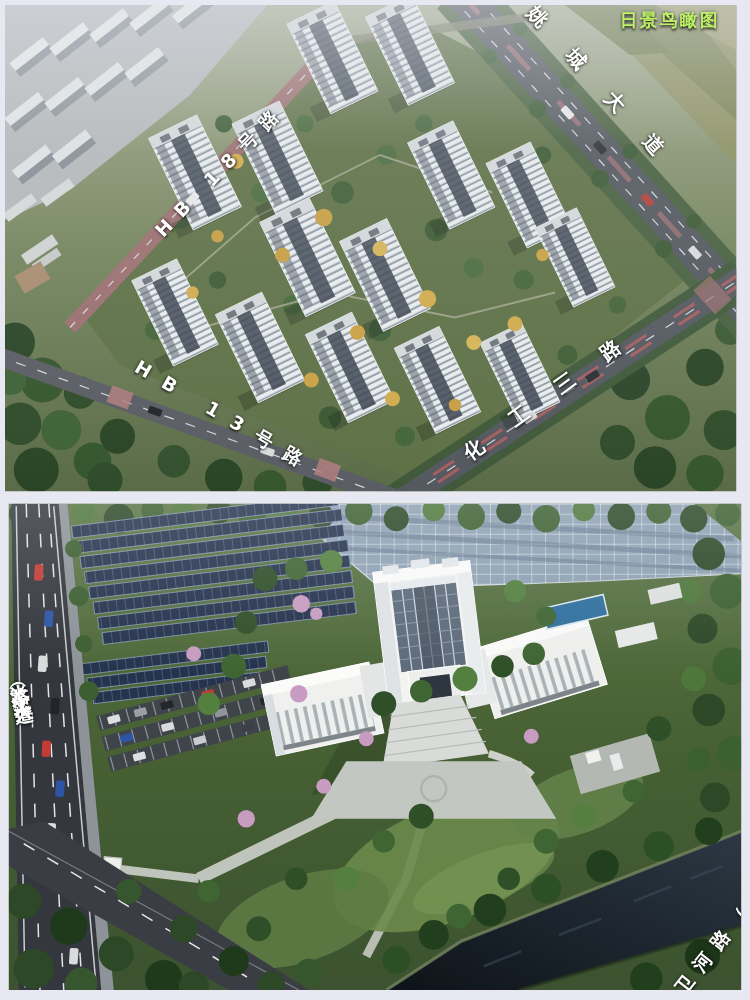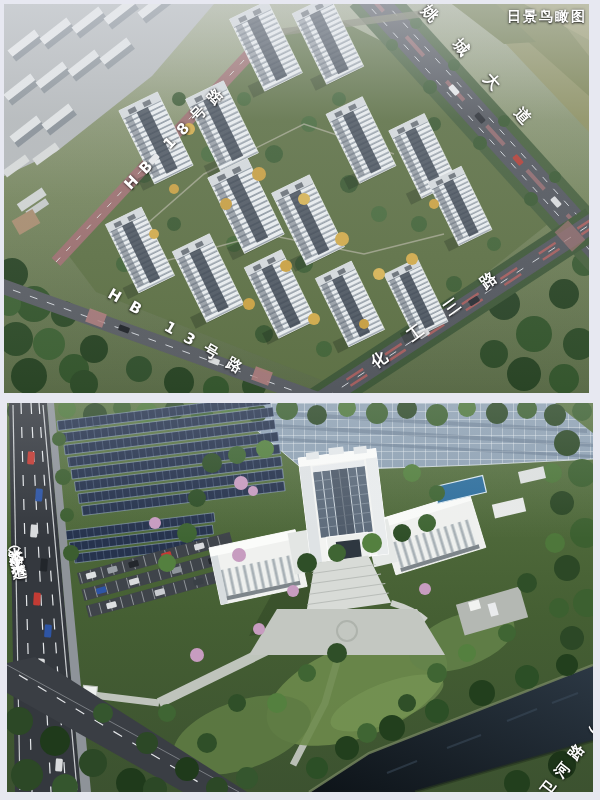--- a/index.html
+++ b/index.html
@@ -12,22 +12,22 @@
   .road-label{position:absolute;color:#ffffff;font-weight:700;white-space:nowrap;
               text-shadow:0 1px 2px rgba(0,0,0,.7),0 0 3px rgba(0,0,0,.45);pointer-events:none;}
   #lbl-hb18{left:173px;top:132px;font-size:15px;letter-spacing:9px;
             transform:translate(-50%,-50%) rotate(-46deg);}
   #lbl-hb13{left:176px;top:330px;font-size:15px;letter-spacing:12px;
             transform:translate(-50%,-50%) rotate(30deg);}
   #lbl-huagong{left:442px;top:308px;font-size:16px;letter-spacing:29px;
             transform:translate(-50%,-50%) rotate(-36deg);}
   #lbl-yaocheng{left:482px;top:72px;font-size:16px;letter-spacing:30px;
             transform:translate(-50%,-50%) rotate(48deg);}
-  #watermark{position:absolute;right:2px;top:4px;font-size:14px;font-weight:700;
-             letter-spacing:2px;color:#ffffff;white-space:nowrap;
+  #watermark{position:absolute;right:13px;top:4px;font-size:14px;font-weight:700;
+             letter-spacing:2px;color:#bef264;white-space:nowrap;
              text-shadow:0 1px 2px rgba(0,0,0,.7),0 0 3px rgba(40,40,50,.6);pointer-events:none;}
   #lbl-wenhui{left:-5px;top:134px;font-size:15px;letter-spacing:3px;
               writing-mode:vertical-rl;transform:rotate(-11deg);transform-origin:top left;}
   #lbl-weihe{left:565px;top:355px;font-size:15px;letter-spacing:8px;
              transform:translate(-50%,-50%) rotate(-52deg);}
 </style>
 </head>
 <body>
 
 <div class="canvas">

